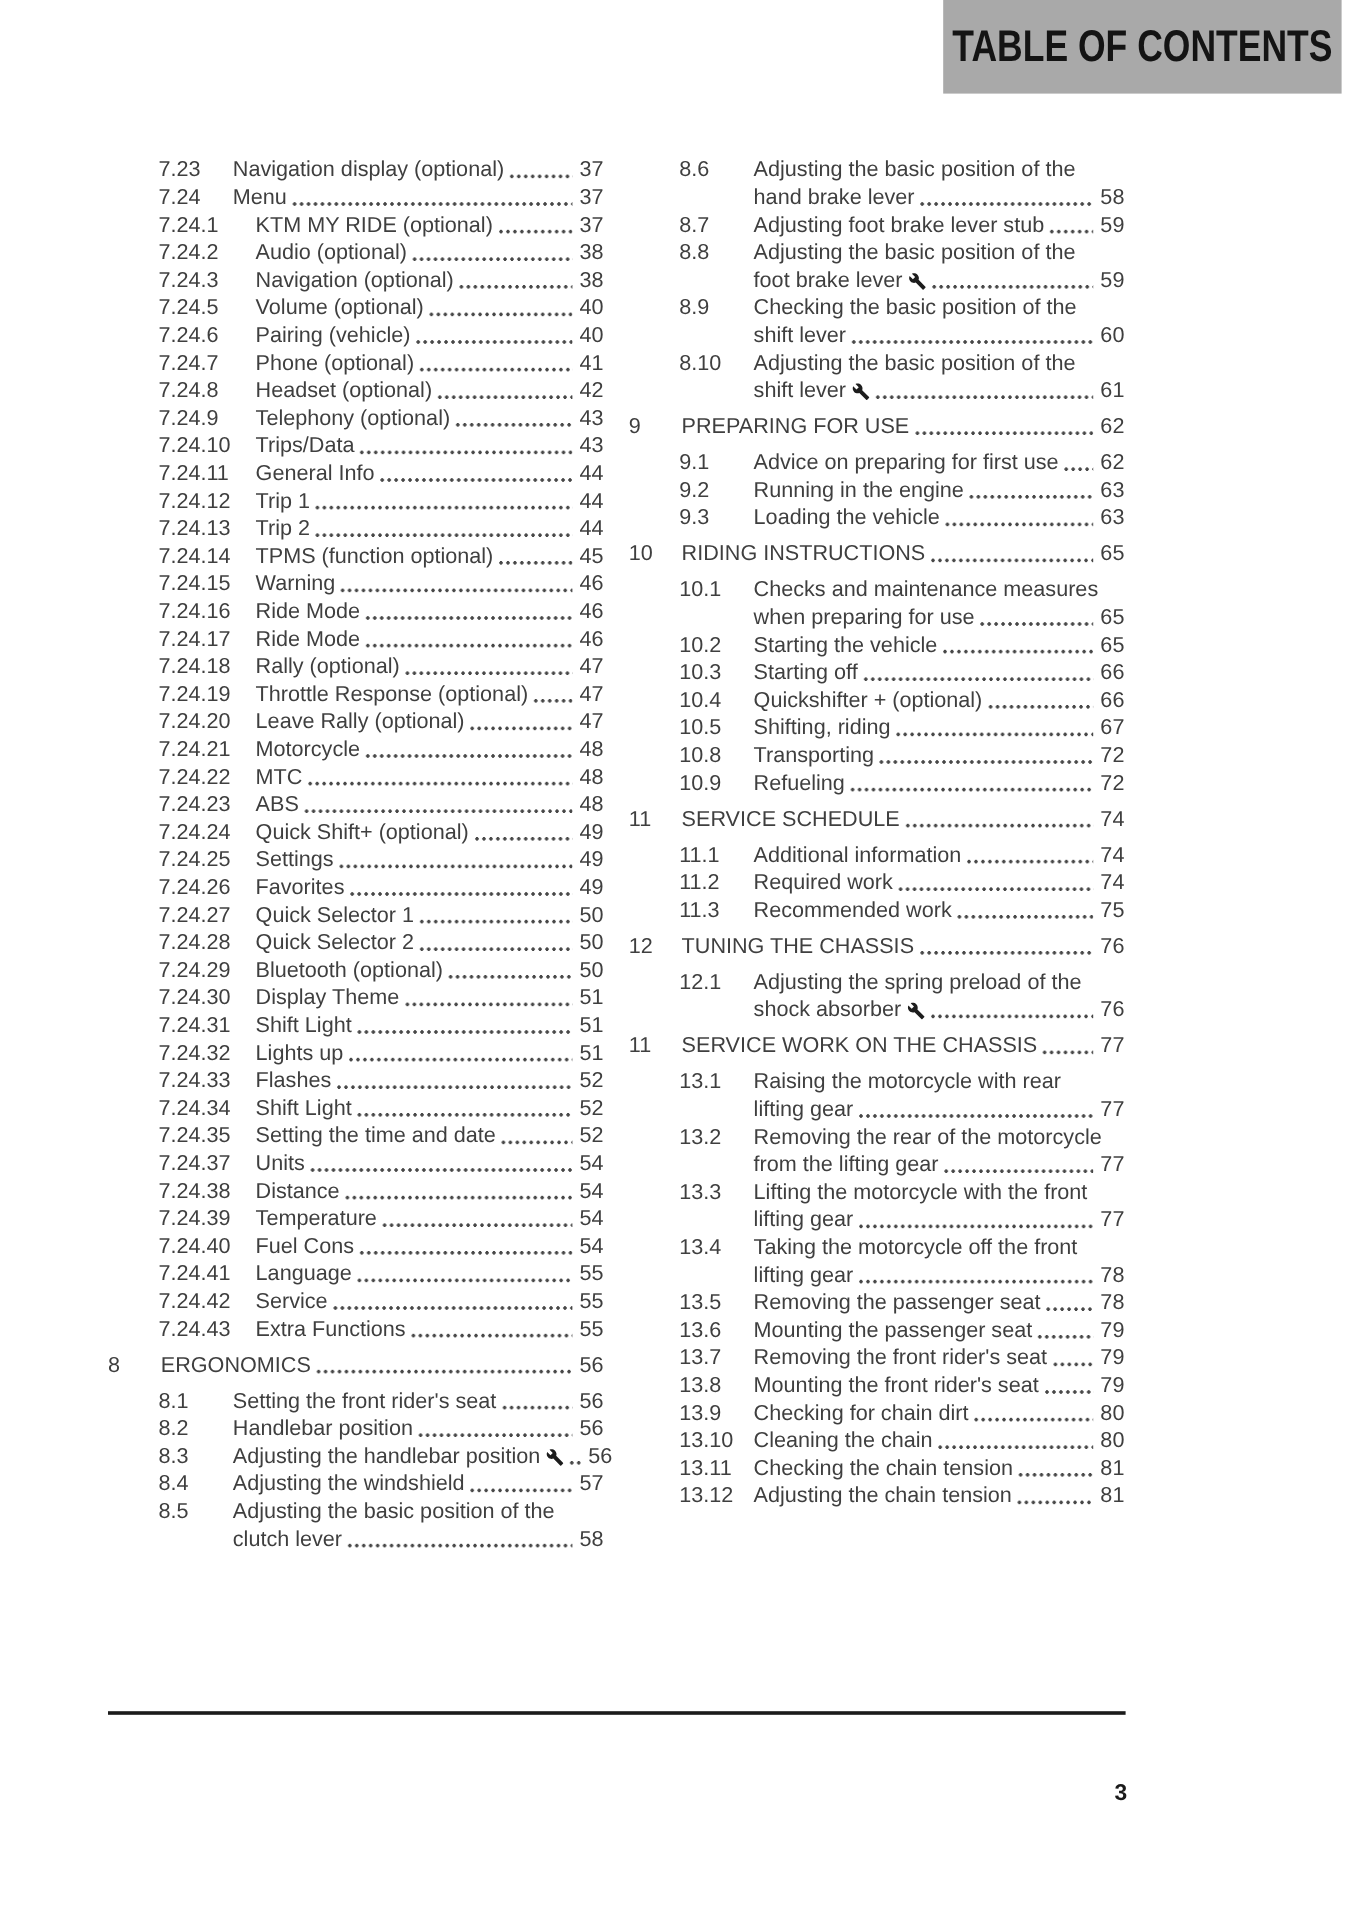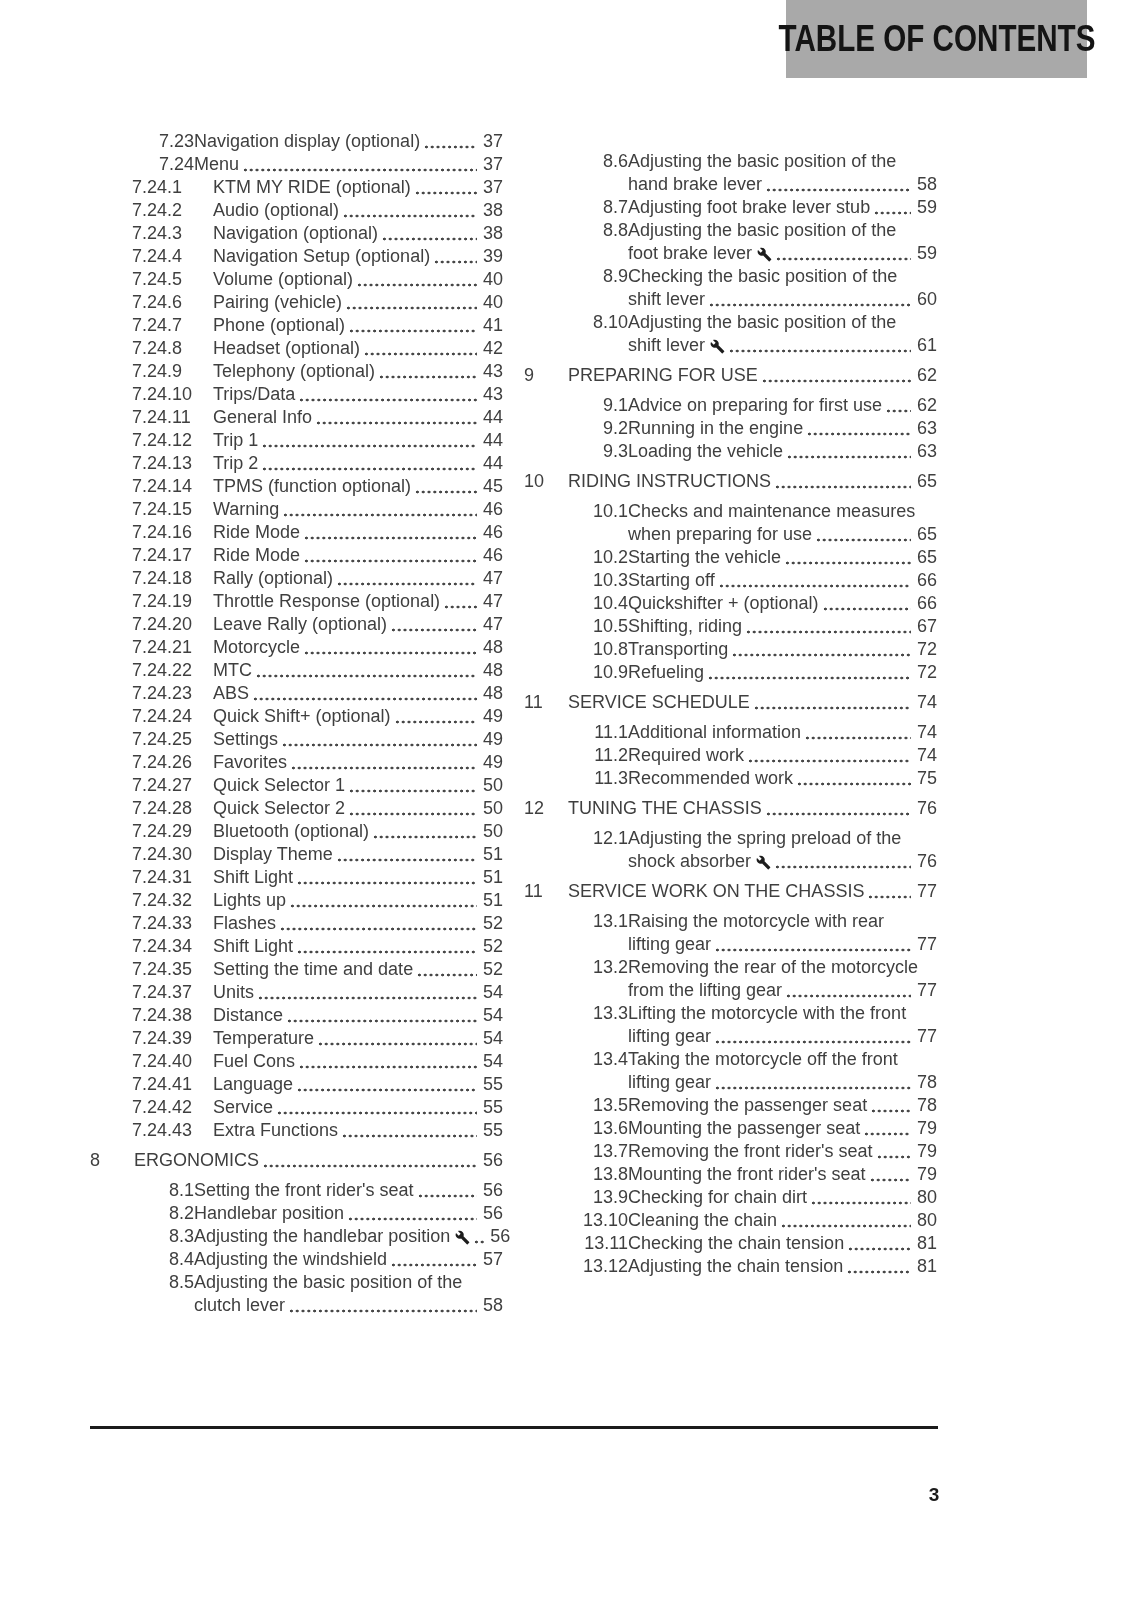--- a/index.html
+++ b/index.html
@@ -6,42 +6,42 @@
   html,body { background:#ffffff; }
   body {
     width:1130px; height:1600px; position:relative; overflow:hidden;
     font-family:"Liberation Sans","DejaVu Sans",sans-serif;
     color:#3f3f3f;
   }
   .sheet { position:absolute; inset:0; background:#ffffff; }
 
   
   .header-bar {
-    position:absolute; left:786px; top:0; width:301px; height:78px;
+    position:absolute; left:786px; top:0; width:332px; height:78px;
     background:#a9a9a9; display:flex; align-items:center; justify-content:center;
   }
   .header-title {
     font-weight:bold; font-size:37px; color:#141414; white-space:nowrap;
     transform:scaleX(0.80); letter-spacing:0;
   }
 
   
   .col {
     position:absolute; top:130px; width:413px;
     font-size:18px; line-height:23px;
   }
   .col-left  { left:90px;  }
-  .col-right { left:524px;margin-top:20px; }
+  .col-right { left:524px; }
 
   .row { display:flex; align-items:flex-start; }
   .row.lv1 { margin:7px 0; }
   .num { flex:none; }
   .row.lv1 .num { width:44px; }
   .row.lv2, .row.lv3 { padding-left:42px; }
-  .row.lv2 .num { width:62px;text-align:right; }
+  .row.lv2 .num { width:62px; }
   .row.lv3 .num { width:81px; }
 
   .entry { flex:1 1 auto; min-width:0; display:block; }
   .tl1 { display:block; }
   .tline { display:flex; align-items:flex-end; }
   .t { flex:none; white-space:nowrap; }
   .leader {
     flex:1 1 10px; min-width:10px; height:6px;
     margin:0 2px 3px 4px;
     background-image:radial-gradient(circle at 2.5px 3px, #474747 1.2px, transparent 1.7px);
@@ -121,32 +121,20 @@
 
       <span class="tline">
         <span class="t">Navigation (optional)</span>
 
         <span class="leader"></span>
         <span class="pageno">38</span>
       </span>
     </div>
   </div>
       <div class="row lv3">
-    <span class="num">7.24.4</span>
-    <div class="entry">
-
-      <span class="tline">
-        <span class="t">Navigation Setup (optional)</span>
-
-        <span class="leader"></span>
-        <span class="pageno">39</span>
-      </span>
-    </div>
-  </div>
-      <div class="row lv3">
     <span class="num">7.24.5</span>
     <div class="entry">
 
       <span class="tline">
         <span class="t">Volume (optional)</span>
 
         <span class="leader"></span>
         <span class="pageno">40</span>
       </span>
     </div>

